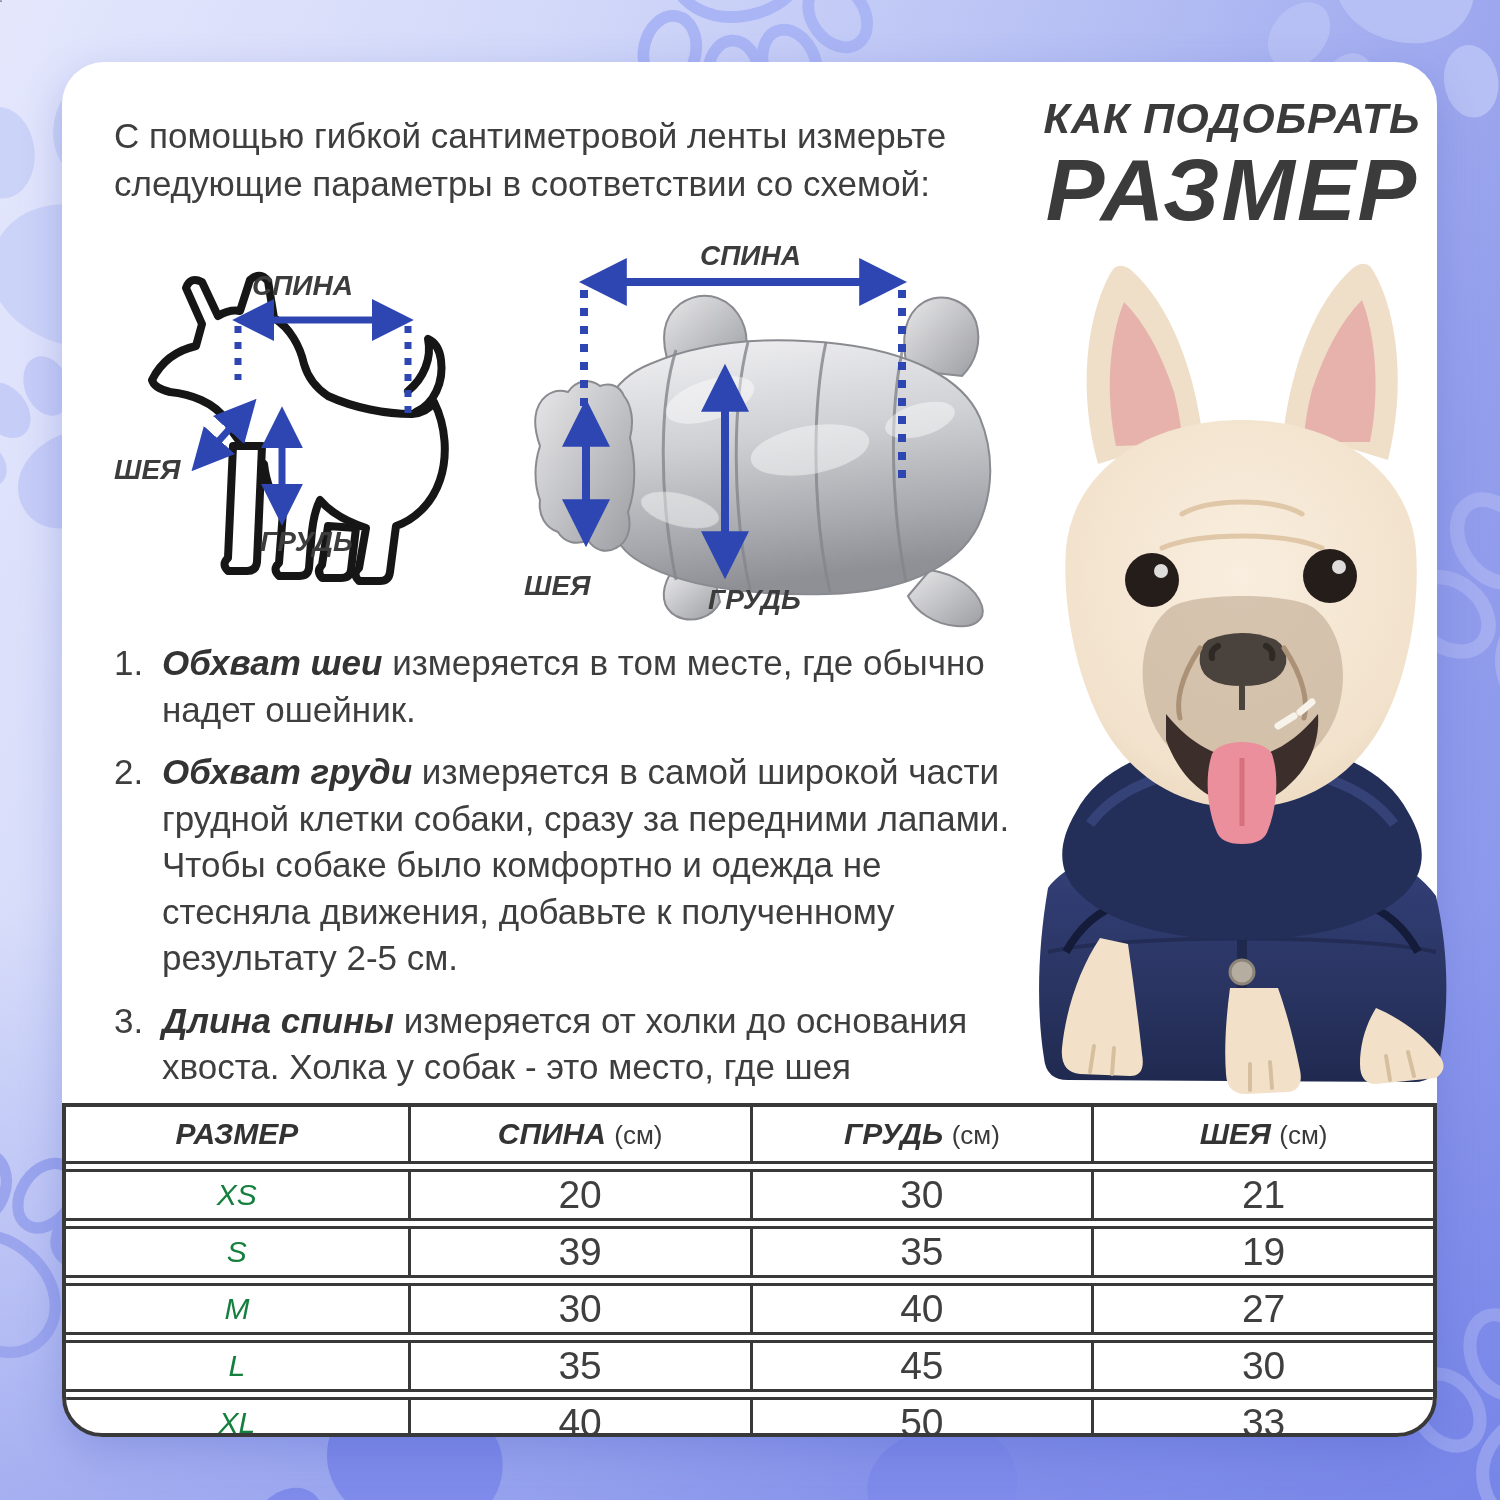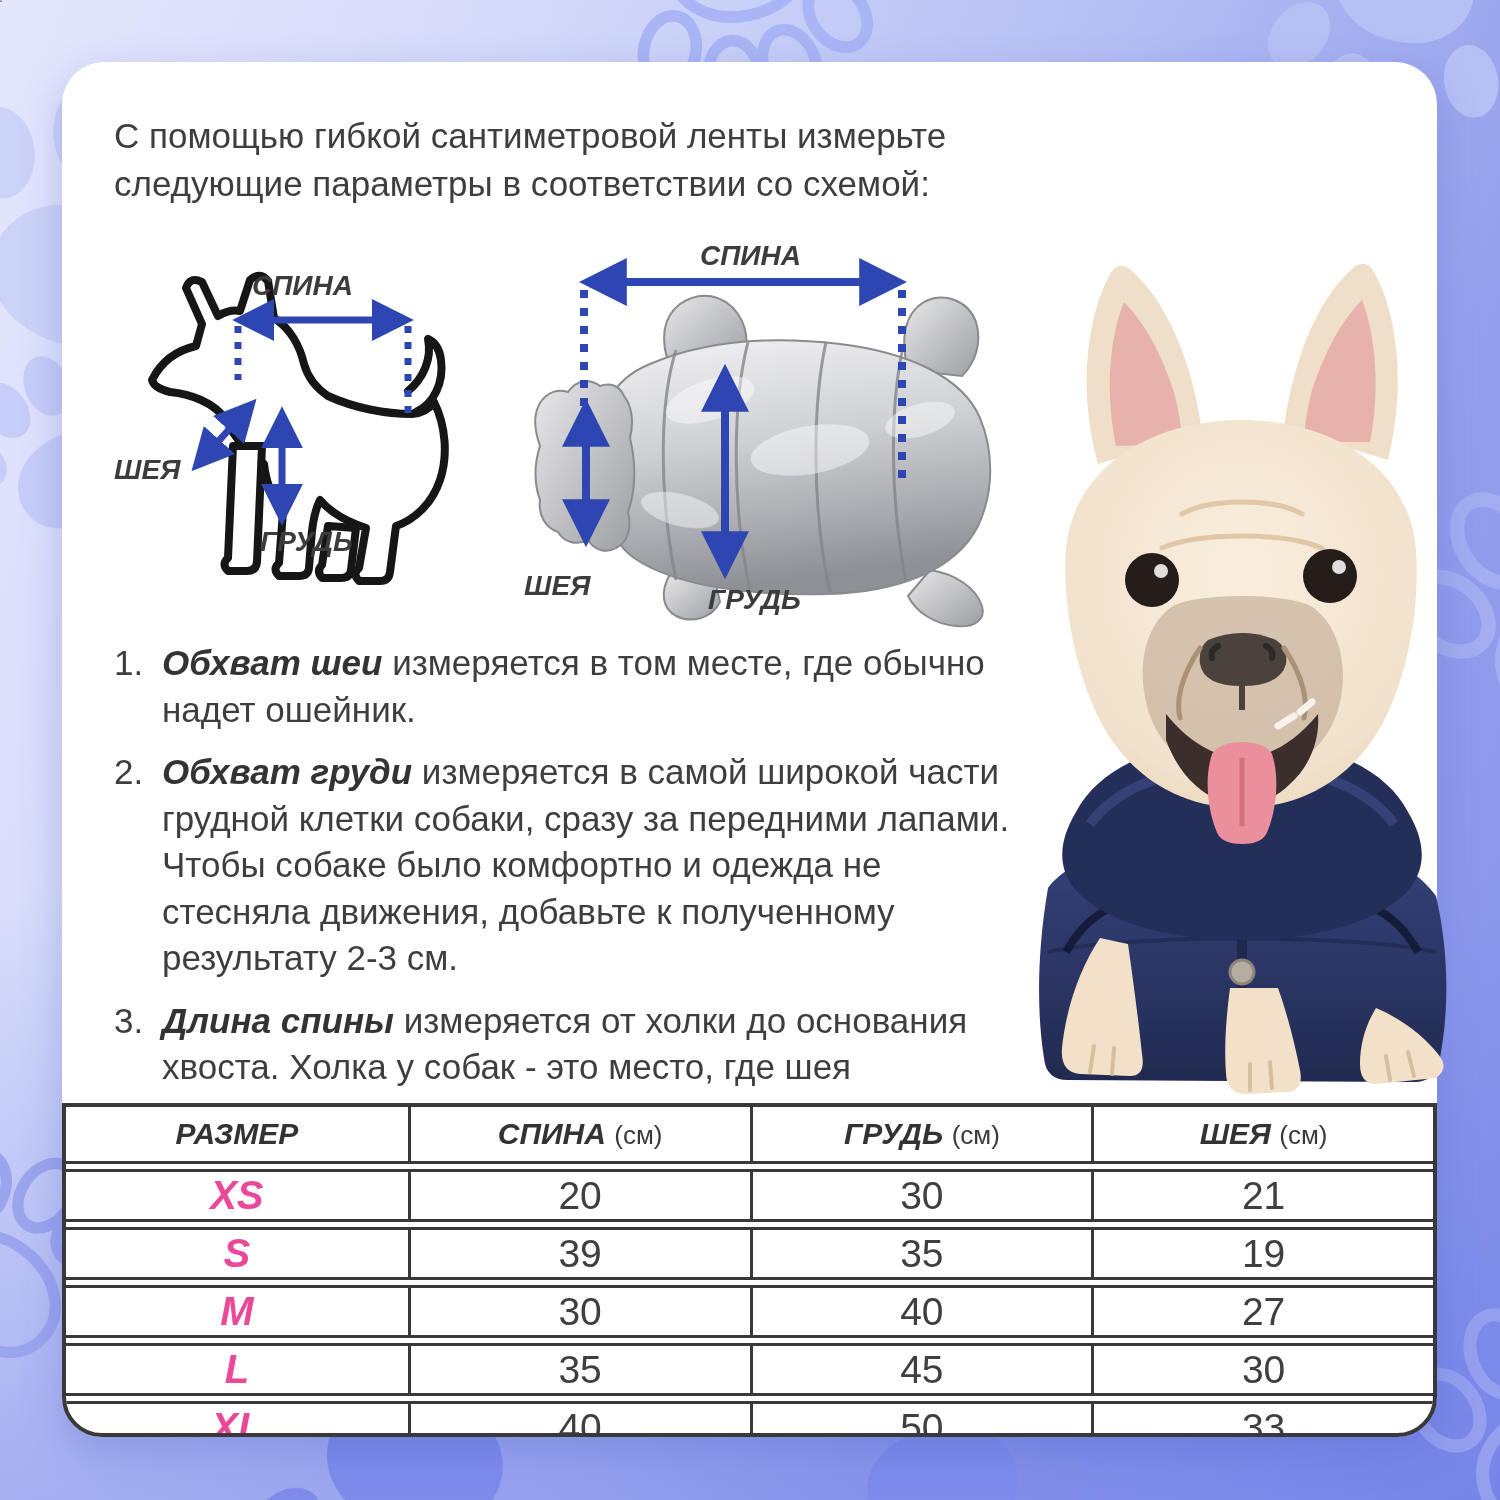--- a/index.html
+++ b/index.html
@@ -44,21 +44,21 @@
     box-sizing:border-box;background:#fff;overflow:hidden;
   }
   table.size-table{width:100%;height:100%;border-collapse:separate;border-spacing:0 5px;margin-top:-5px;}
   .size-table th,.size-table td{
     width:25%;text-align:center;vertical-align:middle;
     border-top:3px solid #393939;border-bottom:3px solid #393939;
   }
   .size-table thead th{border-top:none;height:52px;font-size:30px;color:#333;}
   .size-table td{height:38px;font-size:39px;font-weight:400;color:#3f3f3f;}
   .size-table th:not(:first-child),.size-table td:not(:first-child){border-left:3px solid #393939;}
-  .size-table td.size-cell{font-size:40px;font-weight:700;font-style:italic;color:#ec4899;}
+  .size-table td.size-cell{font-size:30px;font-weight:400;font-style:italic;color:#15803d;}
   .hl{font-weight:800;font-style:italic;}
   .unit{font-weight:400;font-style:normal;font-size:26px;color:#3a3a3a;}
   .size-table tbody tr:last-child td{border-bottom:none;}
   .dog-photo{position:absolute;left:978px;top:246px;width:527px;height:872px;z-index:2;}
 </style>
 </head>
 <body>
 
 <svg class="bg-paws" width="1500" height="1500" viewBox="0 0 1500 1500">
   <defs>
@@ -87,20 +87,24 @@
   <use href="#pawF" fill="#7e8bea" transform="translate(230,1360) scale(1.7) rotate(192 100 100)"></use>
   <use href="#pawF" fill="#7e8bea" transform="translate(810,1400) scale(1.45) rotate(168 100 100)"></use>
   <use href="#pawF" fill="#8removed" transform="translate(0,0) scale(0.01)"></use>
 </svg>
 
 <div class="card">
 
   <p class="intro">С помощью гибкой сантиметровой ленты измерьте
 следующие параметры в соответствии со схемой:</p>
 
+  <div class="heading">
+    <div class="h-small">КАК ПОДОБРАТЬ</div>
+    <div class="h-big">РАЗМЕР</div>
+  </div>
 
   <div class="diagram dog-diagram">
     <svg width="432" height="352" viewBox="0 0 432 352">
       <defs>
         <marker id="a1" markerWidth="6" markerHeight="6" refX="4.6" refY="3" orient="auto-start-reverse">
           <path d="M0,0 L6,3 L0,6 Z" fill="#2e46b2"></path>
         </marker>
       </defs>
 
       <g fill="#ffffff" stroke="#161616" stroke-width="8" stroke-linejoin="round" stroke-linecap="round">
@@ -217,21 +221,21 @@
     <span class="dia-label" style="left:198px;top:344px;">ГРУДЬ</span>
   </div>
 
   <div class="instructions">
     <div class="item">
       <span class="num">1.</span>
       <span><span class="lead">Обхват шеи</span> <span>измеряется в том месте, где обычно надет ошейник.</span></span>
     </div>
     <div class="item">
       <span class="num">2.</span>
-      <span><span class="lead">Обхват груди</span> <span>измеряется в самой широкой части грудной клетки собаки, сразу за передними лапами. Чтобы собаке было комфортно и одежда не стесняла движения, добавьте к полученному результату 2-3 см.</span></span>
+      <span><span class="lead">Обхват груди</span> <span>измеряется в самой широкой части грудной клетки собаки, сразу за передними лапами. Чтобы собаке было комфортно и одежда не стесняла движения, добавьте к полученному результату 2-5 см.</span></span>
     </div>
     <div class="item">
       <span class="num">3.</span>
       <span><span class="lead">Длина спины</span> <span>измеряется от холки до основания хвоста. Холка у собак - это место, где шея переходит в спину.</span></span>
     </div>
   </div>
 
   <div class="table-wrap">
     <table class="size-table">
       <thead>

